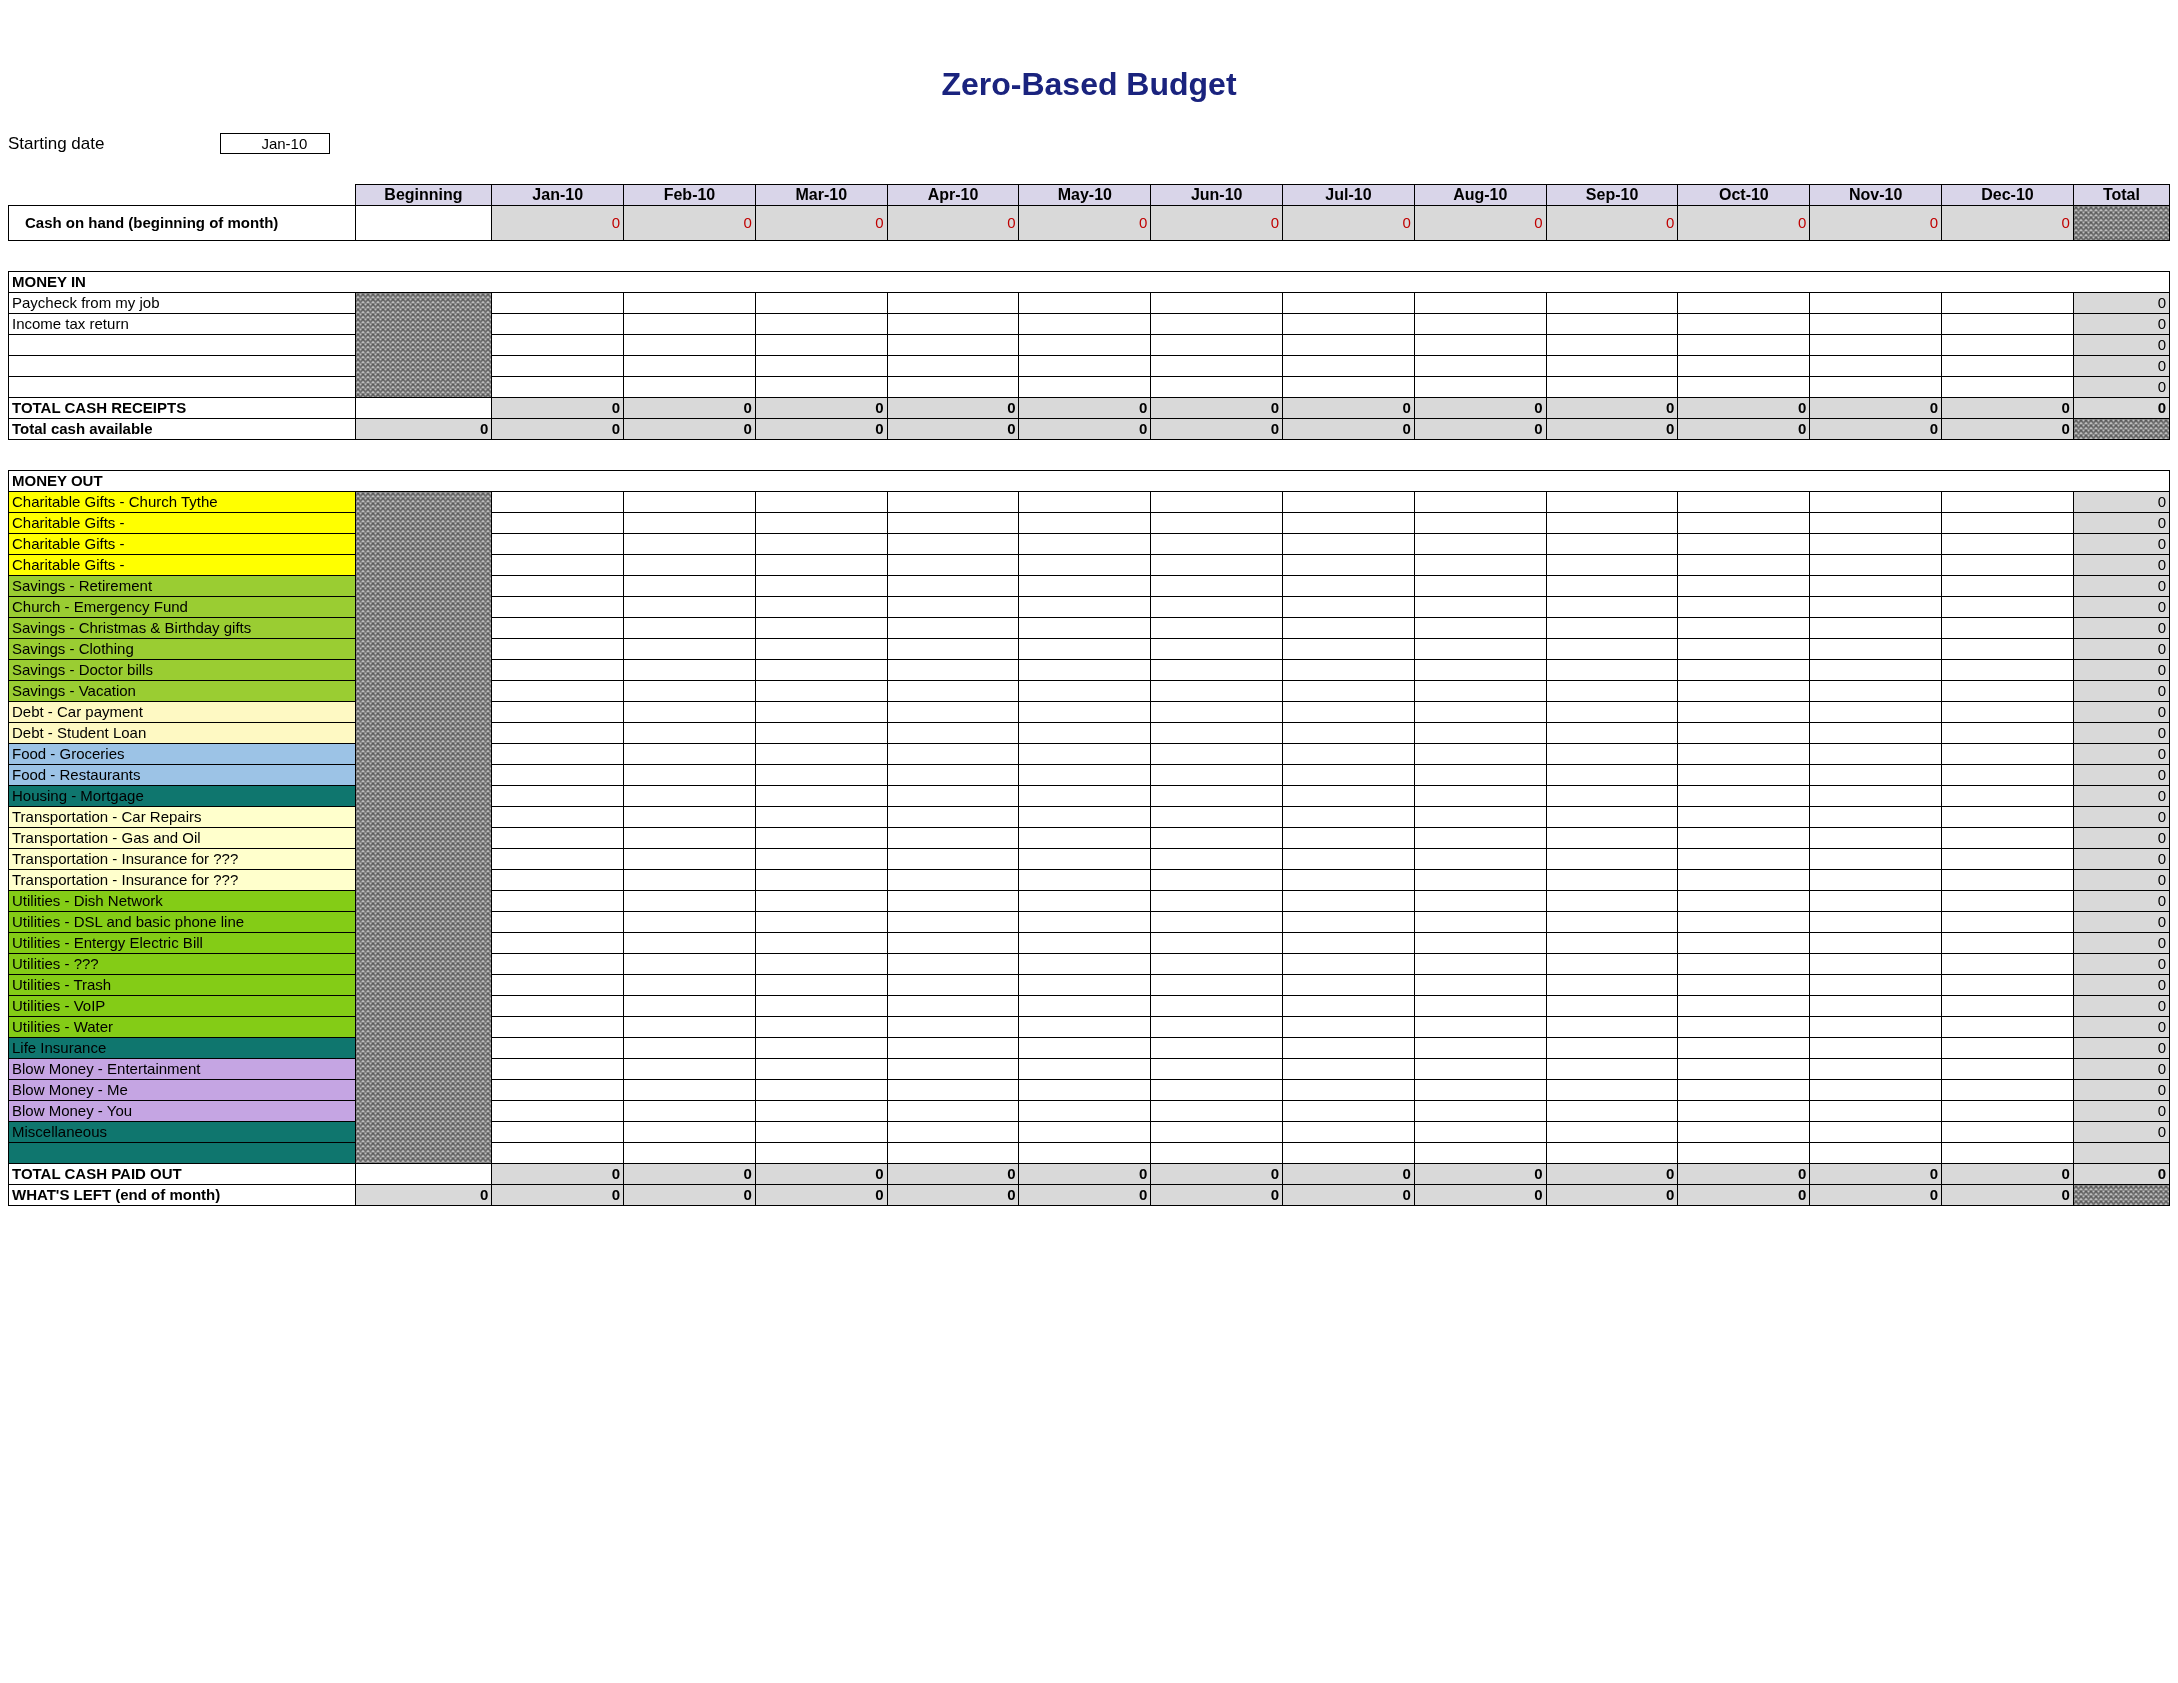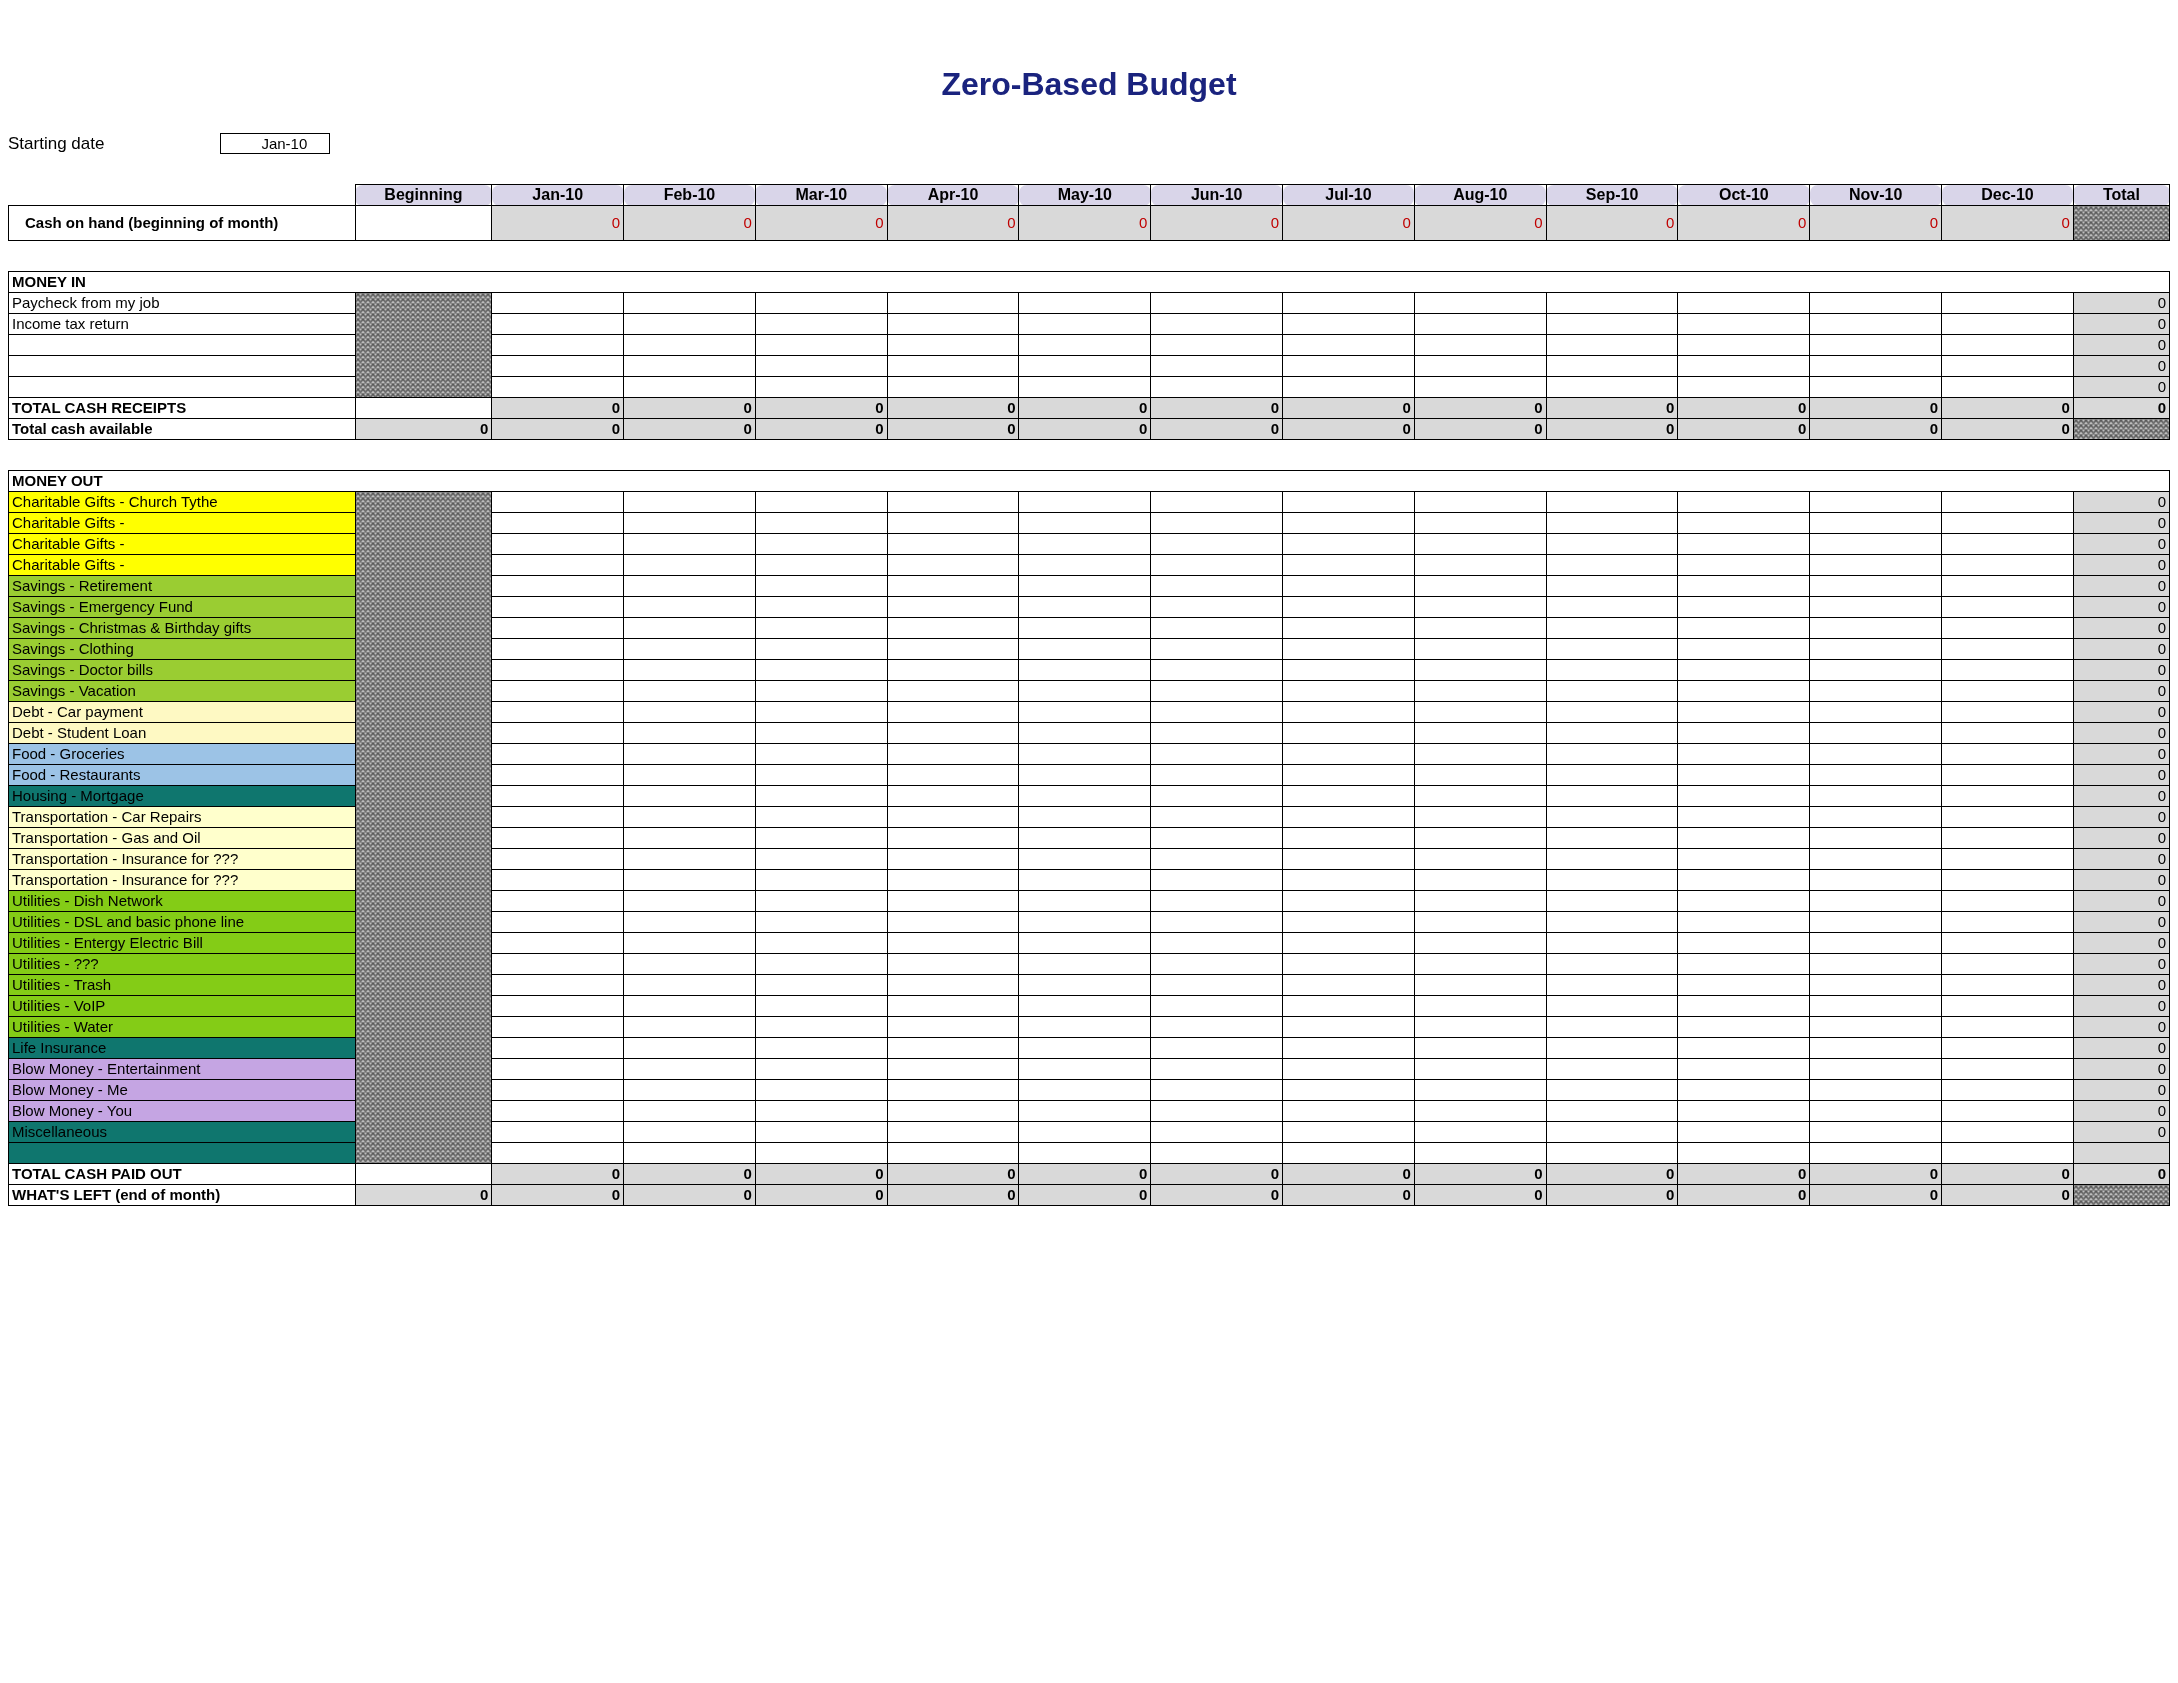--- a/index.html
+++ b/index.html
@@ -45,21 +45,20 @@
   }
   col.lbl { width: 213px; }
   col.beg { width: 84px; }
   col.mon { width: 81px; }
   col.tot { width: 59px; }
   .hdr td {
     background: #d9d5e9;
     text-align: center;
     font-weight: bold;
     font-size: 16px;
-    border-radius: 8px;
   }
   .hdr td.lblh { background: #fff; border: none; }
   .num { text-align: right; }
   .red { color: #c00000; }
   .bold { font-weight: bold; padding-left: 16px; }
   .grey { background: #d9d9d9; }
   .hatch {
     background:
       repeating-linear-gradient(45deg, #555 0 1px, transparent 1px 4px),
       repeating-linear-gradient(-45deg, #555 0 1px, transparent 1px 4px),
@@ -345,21 +344,21 @@
         <td class=""></td>
         <td class=""></td>
         <td class=""></td>
         <td class=""></td>
         <td class=""></td>
         <td class=""></td>
         <td class=""></td>
         <td class="num grey">0</td>
       </tr>
       <tr>
-        <td class="lblcell c-green">Savings - Emergency Fund</td>
+        <td class="lblcell c-green">Church - Emergency Fund</td>
         <td class=""></td>
         <td class=""></td>
         <td class=""></td>
         <td class=""></td>
         <td class=""></td>
         <td class=""></td>
         <td class=""></td>
         <td class=""></td>
         <td class=""></td>
         <td class=""></td>

